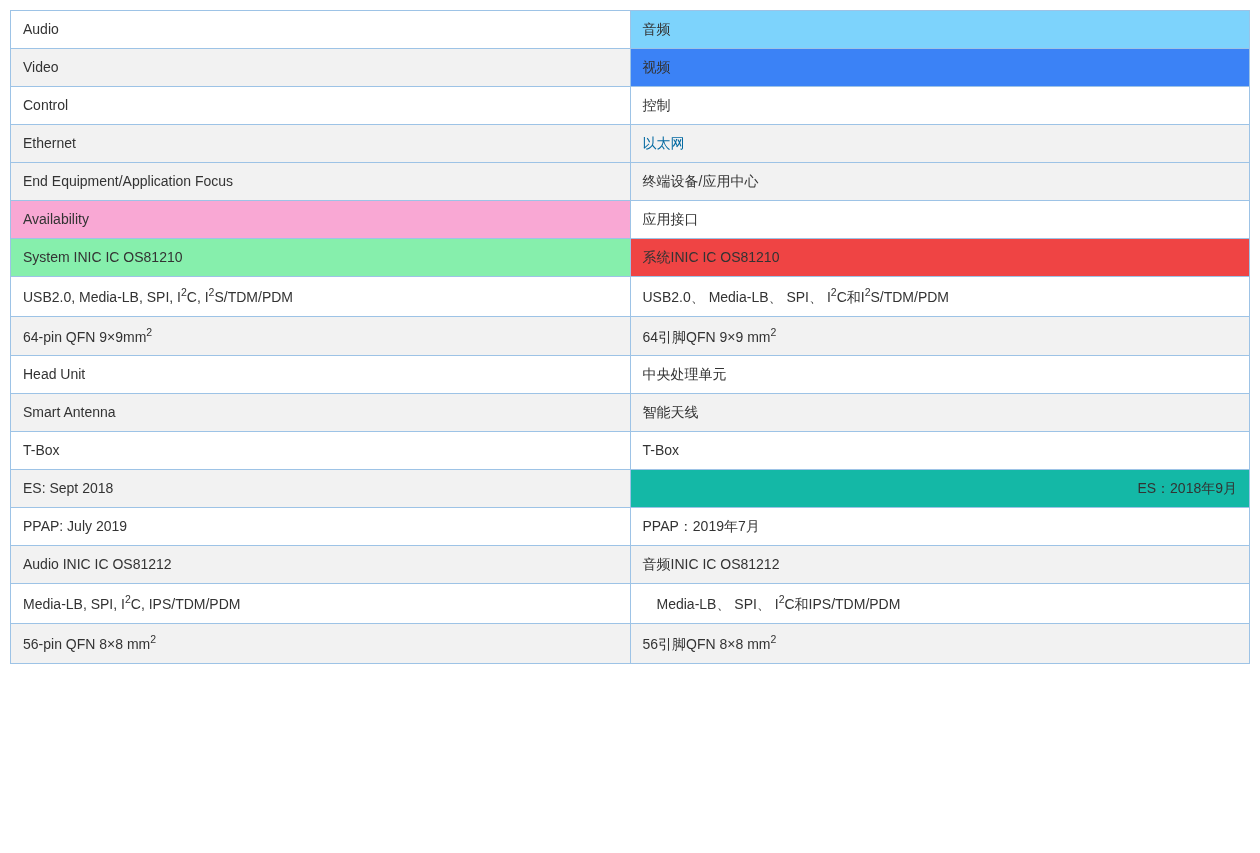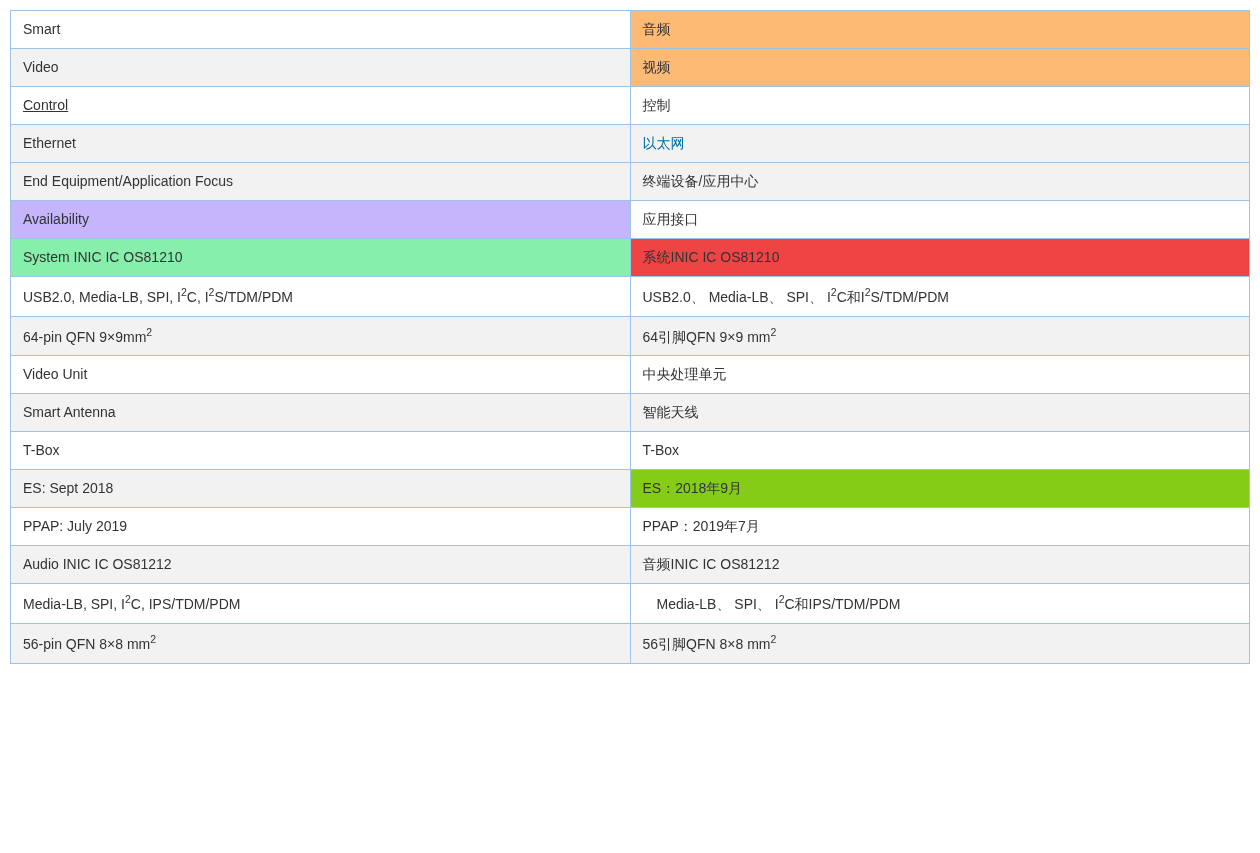--- a/index.html
+++ b/index.html
@@ -47,70 +47,70 @@
       font-size: 0.75em;
     }
   </style>
 </head>
 <body>
 
 <div class="table-container">
   <table>
     <tbody id="table-body">
     <tr>
-          <td style="background-color: rgb(255, 255, 255);">Smart</td>
-          <td style="background-color: #fdba74; margin-left: 23px;">音频</td>
+          <td style="background-color: rgb(255, 255, 255);">Audio</td>
+          <td style="background-color: #7dd3fc; margin-left: 23px;">音频</td>
         </tr>
         <tr>
           <td style="background-color: rgb(242, 242, 242);">Video</td>
-          <td style="background-color: #fdba74;">视频</td>
+          <td style="background-color: #3b82f6;">视频</td>
         </tr>
         <tr>
-          <td style="background-color: rgb(255, 255, 255); text-decoration: underline;">Control</td>
+          <td style="background-color: rgb(255, 255, 255);">Control</td>
           <td style="background-color: rgb(255, 255, 255);">控制</td>
         </tr>
         <tr>
           <td style="background-color: rgb(242, 242, 242);">Ethernet</td>
           <td style="color: rgb(46, 117, 182); background-color: rgb(242, 242, 242);"><span style="color:#0369a1;">以太网</span></td>
         </tr>
         <tr>
           <td style="background-color: rgb(242, 242, 242);">End Equipment/Application Focus</td>
           <td style="background-color: rgb(242, 242, 242);">终端设备/应用中心</td>
         </tr>
         <tr>
-          <td style="background-color: #c4b5fd;">Availability</td>
+          <td style="background-color: #f9a8d4;">Availability</td>
           <td style="background-color: rgb(255, 255, 255);">应用接口</td>
         </tr>
         <tr>
           <td style="background-color: #86efac;">System INIC IC OS81210</td>
           <td style="background-color: #ef4444;">系统INIC IC OS81210</td>
         </tr>
         <tr>
           <td style="background-color: rgb(255, 255, 255);">USB2.0, Media-LB, SPI, I<sup>2</sup>C, I<sup>2</sup>S/TDM/PDM</td>
           <td style="background-color: rgb(255, 255, 255);">USB2.0、 Media-LB、 SPI、 I<sup>2</sup>C和I<sup>2</sup>S/TDM/PDM</td>
         </tr>
         <tr>
           <td style="background-color: rgb(242, 242, 242);">64-pin QFN 9×9mm<sup>2</sup></td>
           <td style="background-color: rgb(242, 242, 242);">64引脚QFN 9×9 mm<sup>2</sup></td>
         </tr>
         <tr>
-          <td style="background-color: rgb(255, 255, 255);">Video Unit</td>
+          <td style="background-color: rgb(255, 255, 255);">Head Unit</td>
           <td style="background-color: rgb(255, 255, 255);">中央处理单元</td>
         </tr>
         <tr>
           <td style="background-color: rgb(242, 242, 242);">Smart Antenna</td>
           <td style="background-color: rgb(242, 242, 242);">智能天线</td>
         </tr>
         <tr>
           <td style="background-color: rgb(255, 255, 255);">T-Box</td>
           <td style="background-color: rgb(255, 255, 255);">T-Box</td>
         </tr>
         <tr>
           <td style="background-color: rgb(242, 242, 242);">ES: Sept 2018</td>
-          <td style="background-color: #84cc16;">ES：2018年9月</td>
+          <td style="background-color: #14b8a6; text-align: right;">ES：2018年9月</td>
         </tr>
         <tr>
           <td style="background-color: rgb(255, 255, 255);">PPAP: July 2019</td>
           <td style="background-color: rgb(255, 255, 255);">PPAP：2019年7月</td>
         </tr>
         <tr>
           <td style="background-color: rgb(242, 242, 242);">Audio INIC IC OS81212</td>
           <td style="background-color: rgb(242, 242, 242);">音频INIC IC OS81212</td>
         </tr>
         <tr>

